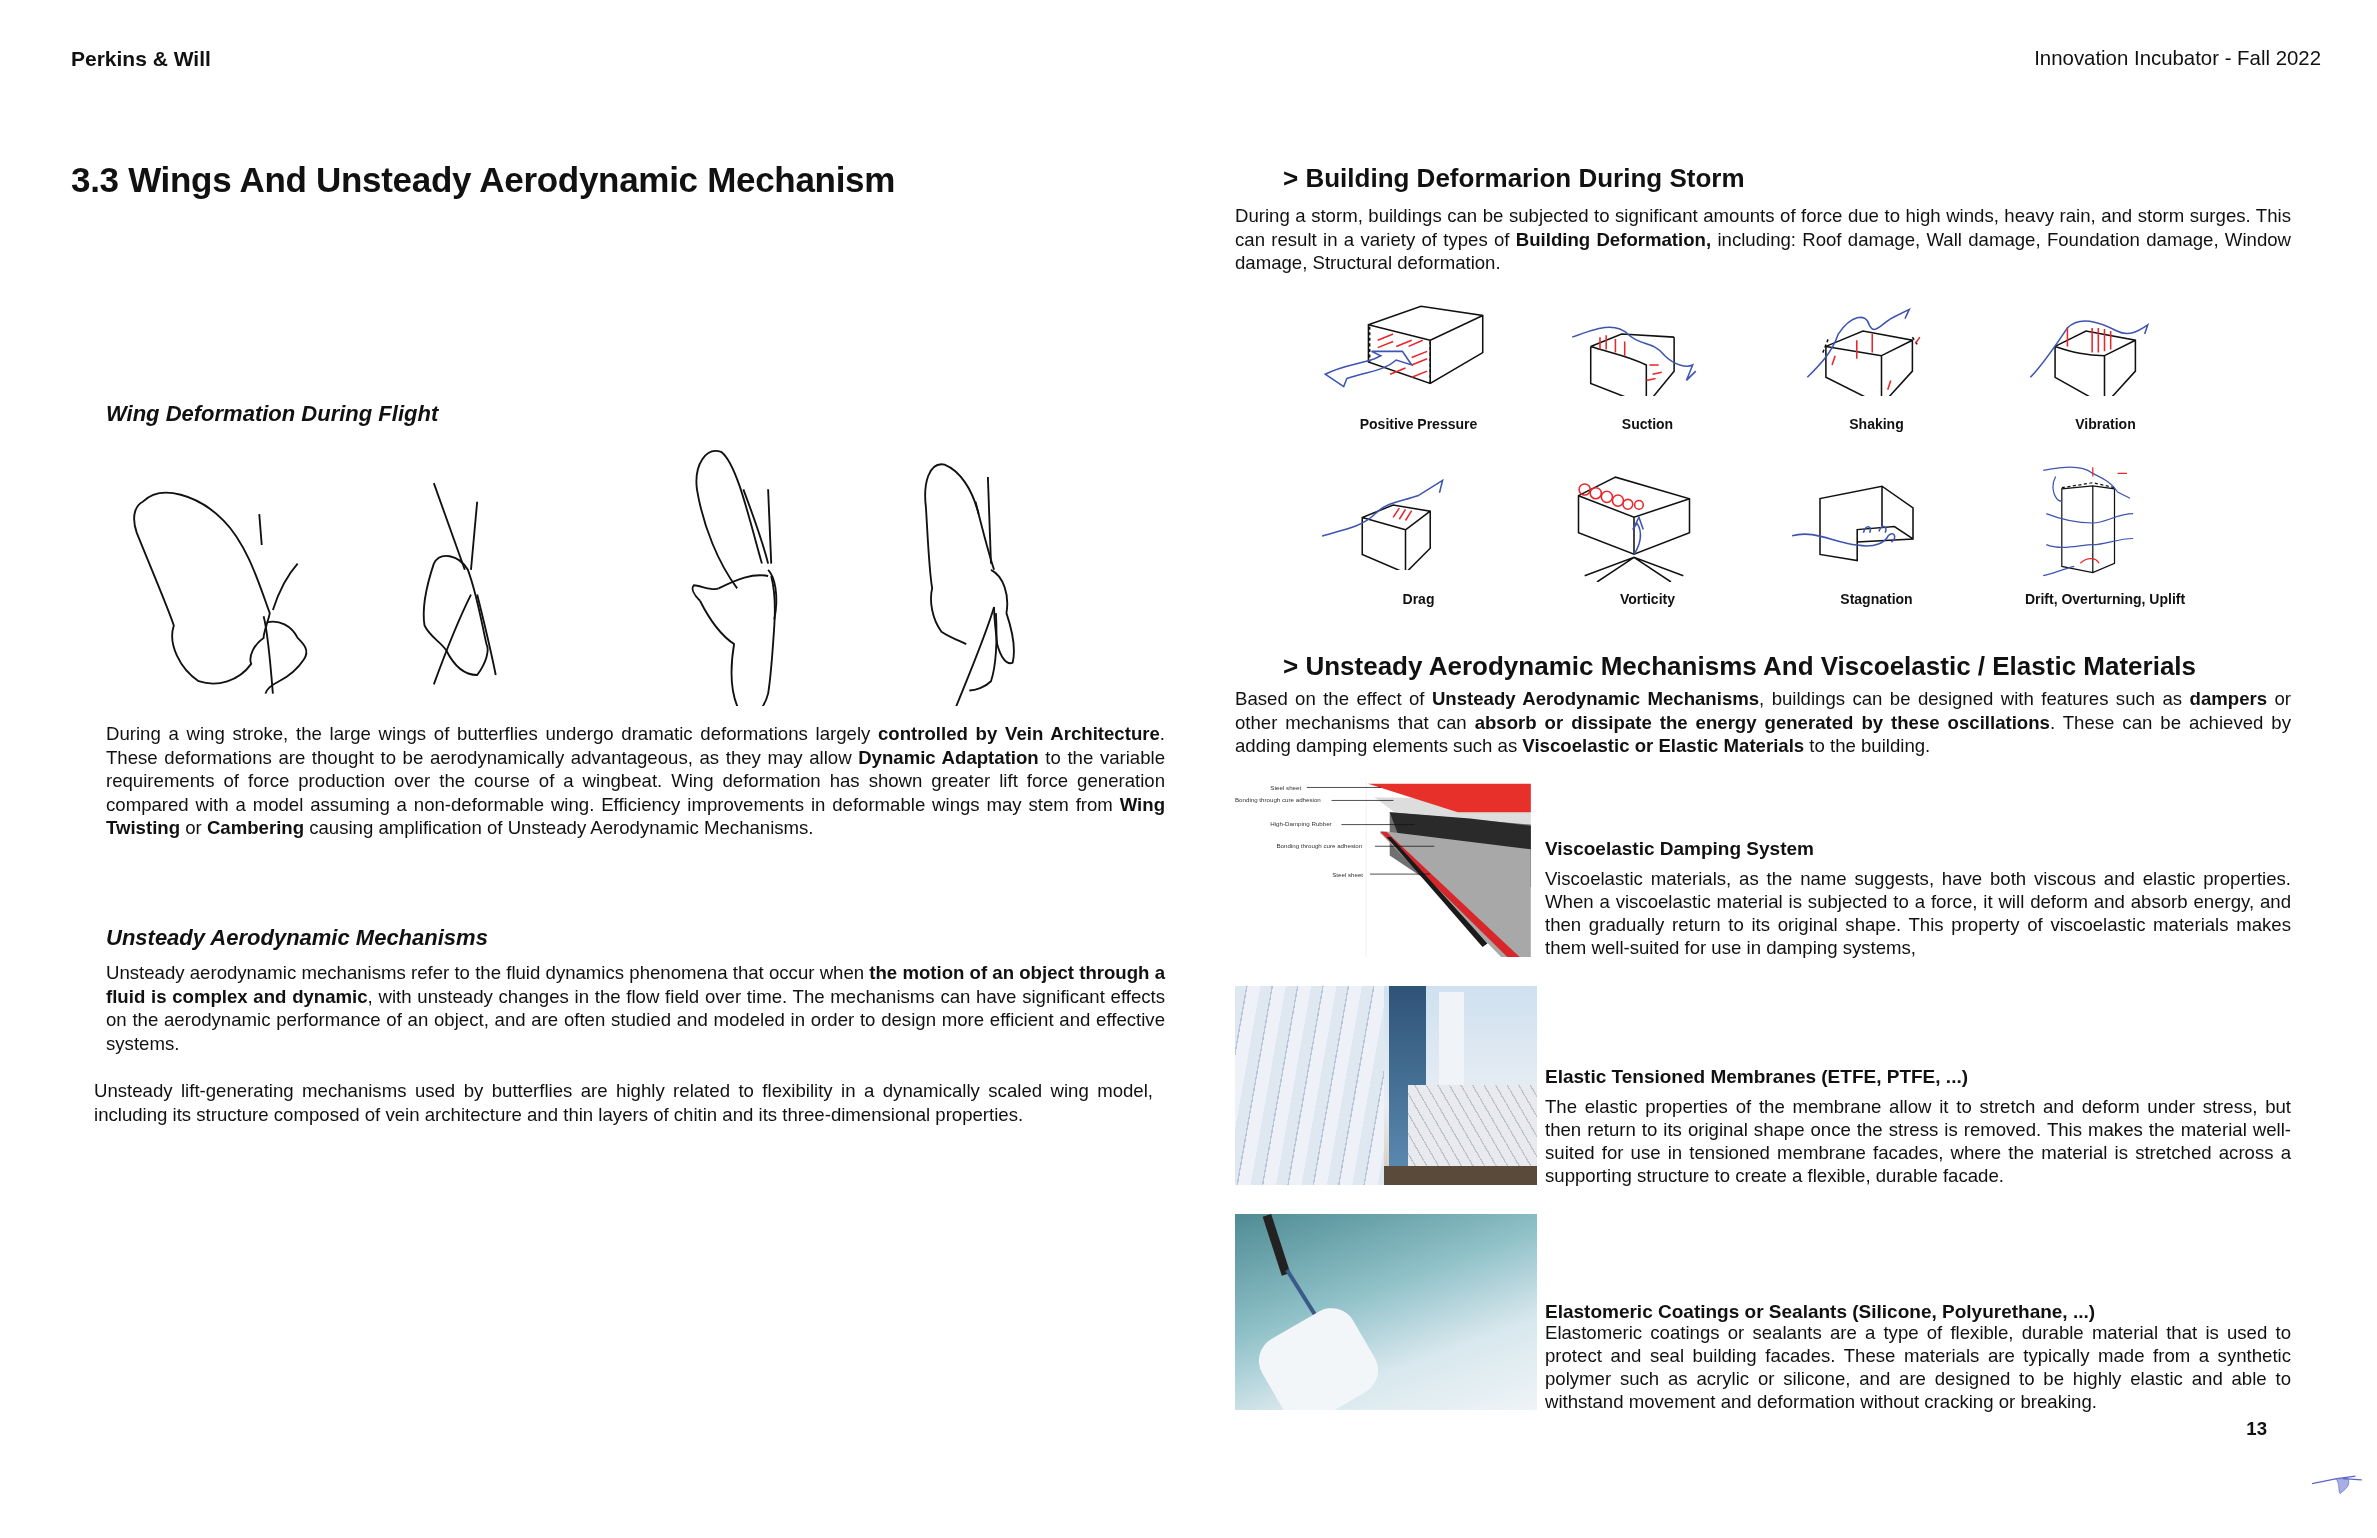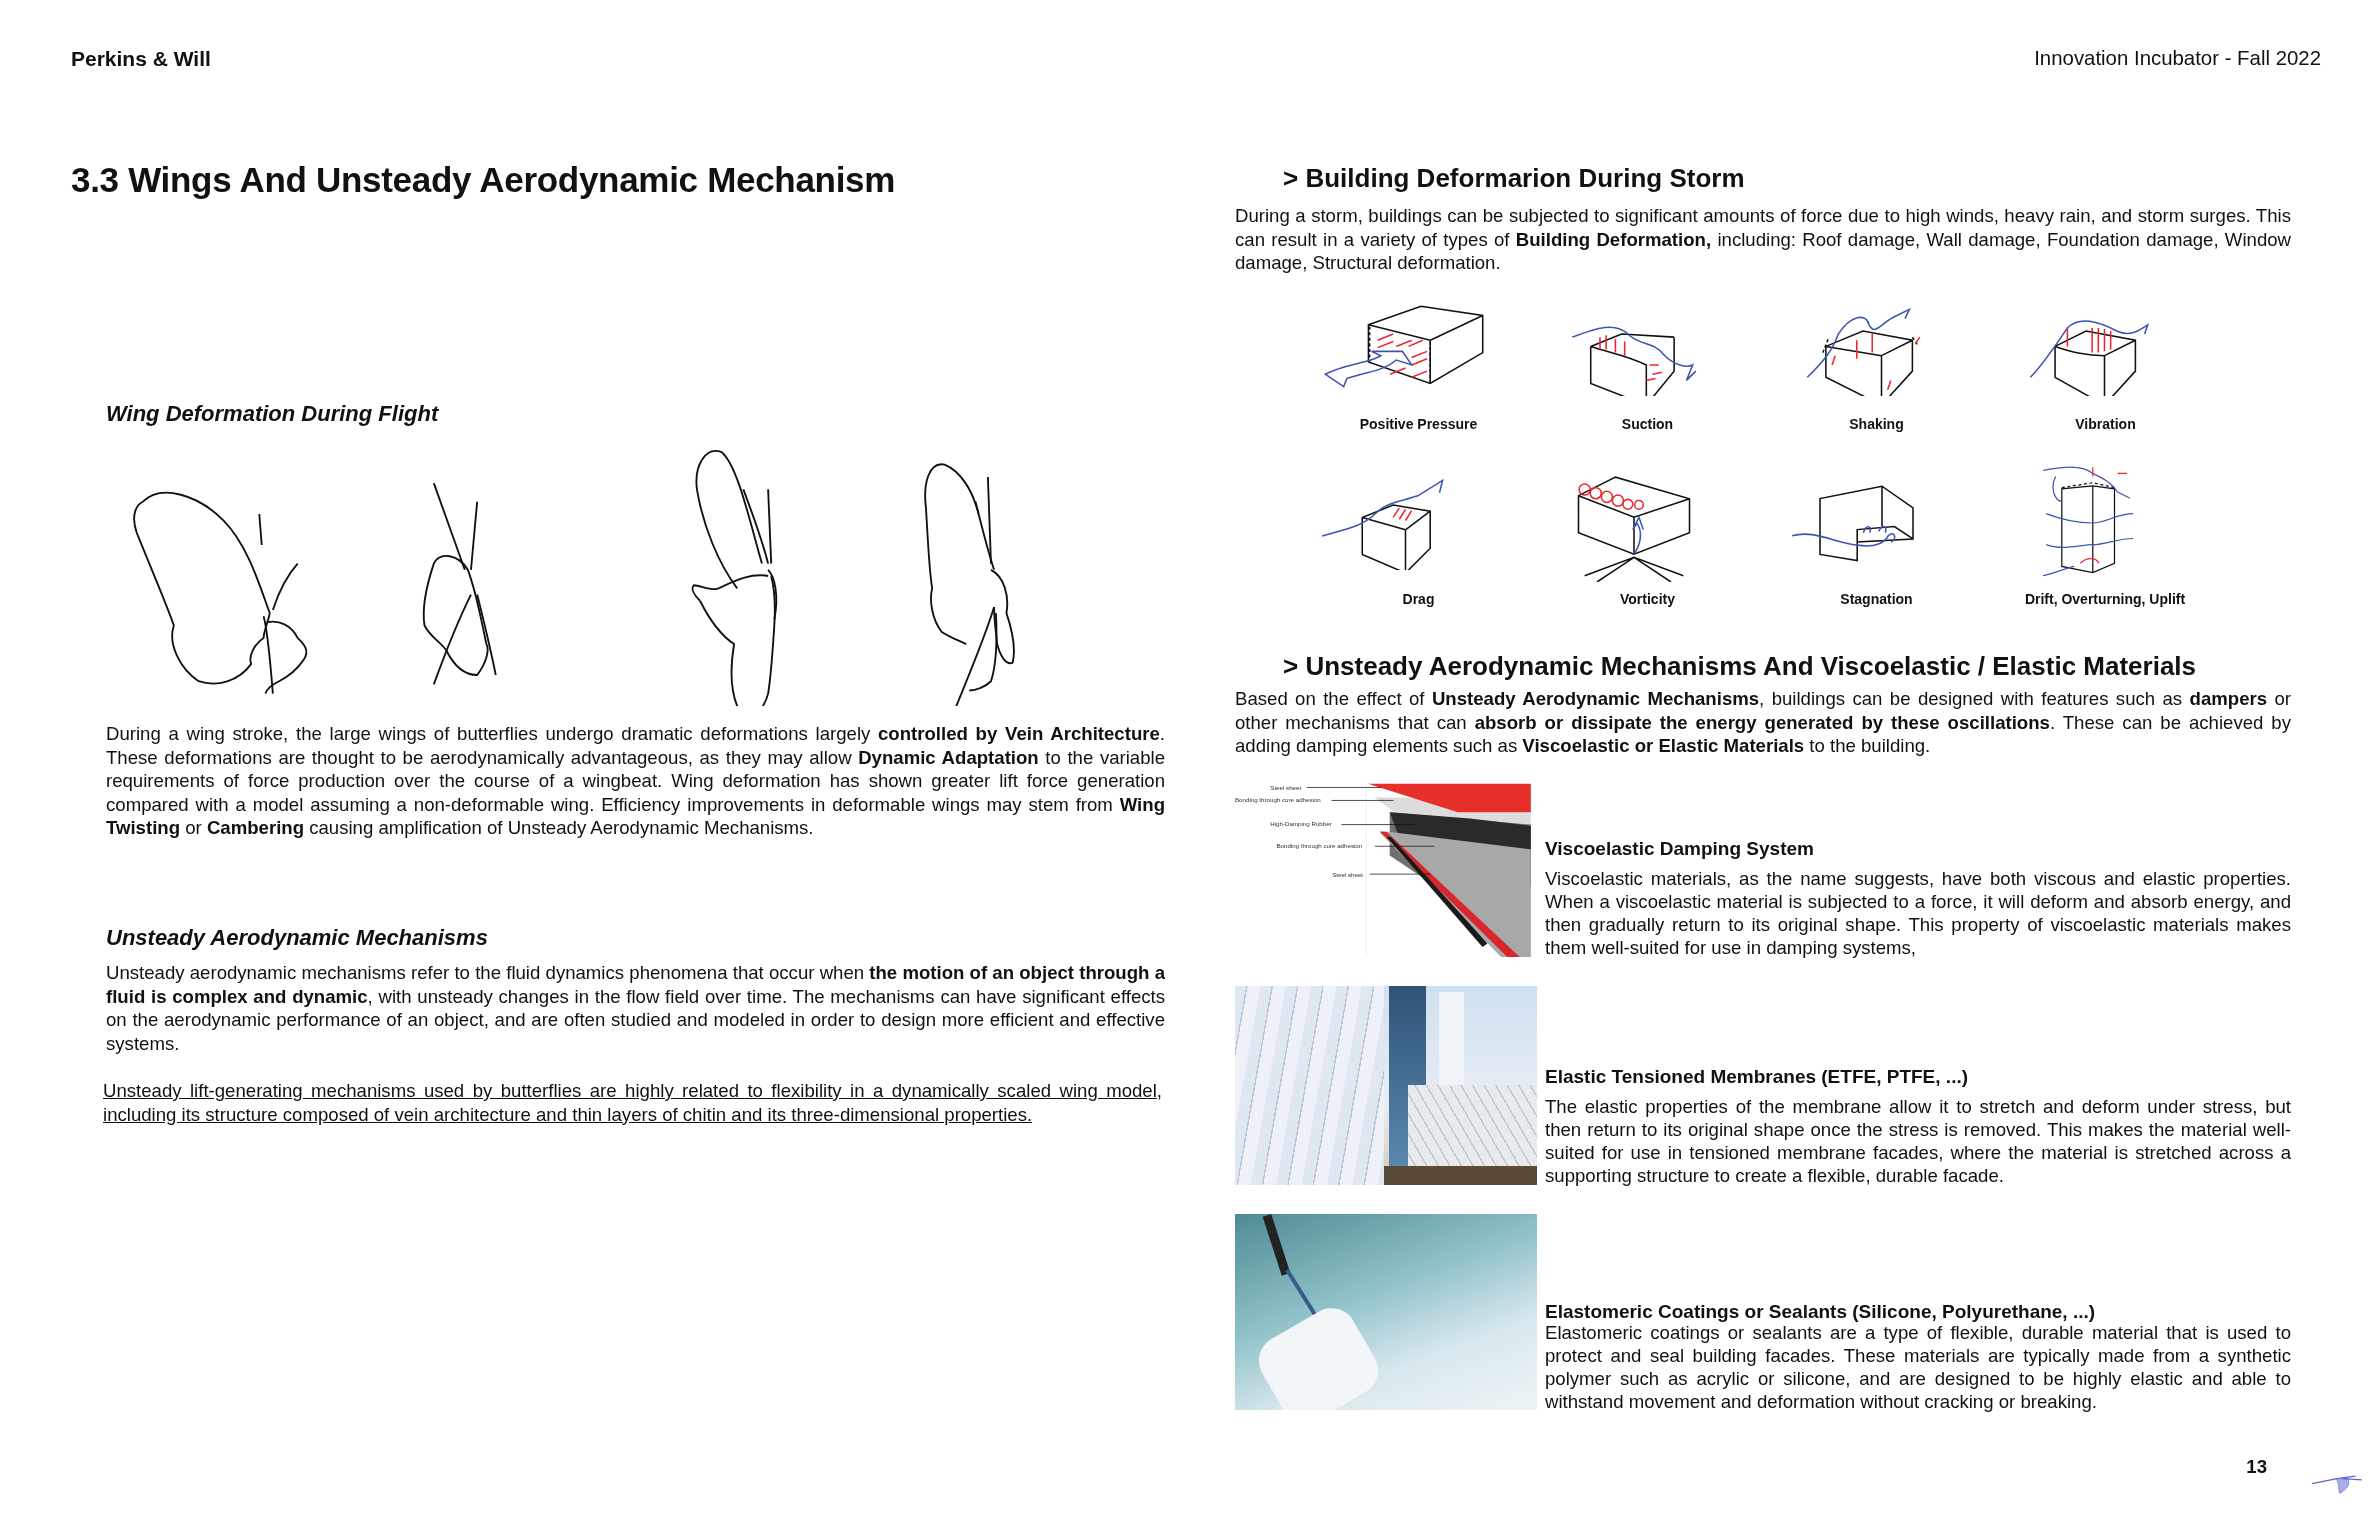--- a/index.html
+++ b/index.html
@@ -10,21 +10,21 @@
   .title{left:71px;top:160px;font-size:35px;font-weight:bold;letter-spacing:-0.3px;}
   .h3{font-size:22px;font-weight:bold;font-style:italic;}
   .p{font-size:18.6px;line-height:23.5px;text-align:justify;}
   .p b{font-weight:bold;}
   .rh{font-size:26px;font-weight:bold;margin-left:48px;}
   .caption{font-size:14px;font-weight:bold;text-align:center;width:211px;}
   .fig{position:absolute;}
   .mat-h{font-size:19px;font-weight:bold;}
   .mat-p{font-size:18.6px;line-height:23px;text-align:justify;width:746px;}
   .photo{position:absolute;overflow:hidden;}
-  .pagenum{right:109px;top:1456px;font-size:18.6px;font-weight:bold;}
+  .pagenum{right:109px;top:1418px;font-size:18.6px;font-weight:bold;}
 </style>
 </head>
 <body>
 
 <div class="abs hdr-left">Perkins &amp; Will</div>
 <div class="abs hdr-right">Innovation Incubator - Fall 2022</div>
 
 <div class="abs title">3.3 Wings And Unsteady Aerodynamic Mechanism</div>
 
 <div class="abs h3" style="left:106px;top:401px;">Wing Deformation During Flight</div>
@@ -64,21 +64,21 @@
     <path d="M120 190 C140 200 150 230 145 260 C155 290 160 320 155 340 C145 345 135 330 130 310 C128 290 125 270 125 250"></path>
     <path d="M125 250 C110 300 80 370 60 420"></path>
     <path d="M128 260 C130 300 130 340 120 370 C110 380 95 385 85 385"></path>
   </g>
 </svg>
 
 <div class="abs p" style="left:106px;top:722px;width:1059px;" id="wing-para"><span>During a wing stroke, the large wings of butterflies undergo dramatic deformations largely </span><b>controlled by Vein Architecture</b><span>. These deformations are thought to be aerodynamically advantageous, as they may allow </span><b>Dynamic Adaptation</b><span> to the variable requirements of force production over the course of a wingbeat. Wing deformation has shown greater lift force generation compared with a model assuming a non-deformable wing. Efficiency improvements in deformable wings may stem from </span><b>Wing Twisting</b><span> or </span><b>Cambering</b><span> causing amplification of Unsteady Aerodynamic Mechanisms.</span></div>
 
 <div class="abs h3" style="left:106px;top:925px;">Unsteady Aerodynamic Mechanisms</div>
 <div class="abs p" style="left:106px;top:961px;width:1059px;" id="unsteady-para"><span>Unsteady aerodynamic mechanisms refer to the fluid dynamics phenomena that occur when </span><b>the motion of an object through a fluid is complex and dynamic</b><span>, with unsteady changes in the flow field over time. The mechanisms can have significant effects on the aerodynamic performance of an object, and are often studied and modeled in order to design more efficient and effective systems.</span></div>
-<div class="abs p" style="left:103px;top:1079px;width:1059px;text-decoration:underline;">Unsteady lift-generating mechanisms used by butterflies are highly related to flexibility in a dynamically scaled wing model, including its structure composed of vein architecture and thin layers of chitin and its three-dimensional properties.</div>
+<div class="abs p" style="left:94px;top:1079px;width:1059px;">Unsteady lift-generating mechanisms used by butterflies are highly related to flexibility in a dynamically scaled wing model, including its structure composed of vein architecture and thin layers of chitin and its three-dimensional properties.</div>
 
 <div class="abs rh" style="left:1235px;top:163px;">
   <span>&gt;</span>
   <span>Building Deformarion During Storm</span>
 </div>
 <div class="abs p" style="left:1235px;top:204px;width:1056px;" id="storm-para"><span>During a storm, buildings can be subjected to significant amounts of force due to high winds, heavy rain, and storm surges. This can result in a variety of types of </span><b>Building Deformation,</b><span> including: Roof damage, Wall damage, Foundation damage, Window damage, Structural deformation.</span></div>
 
 <div id="diagram-grid">
 
   <svg class="fig" style="left:1319px;top:303px;" width="173" height="93" viewBox="0 0 280 150" fill="none" stroke-width="2.5">

